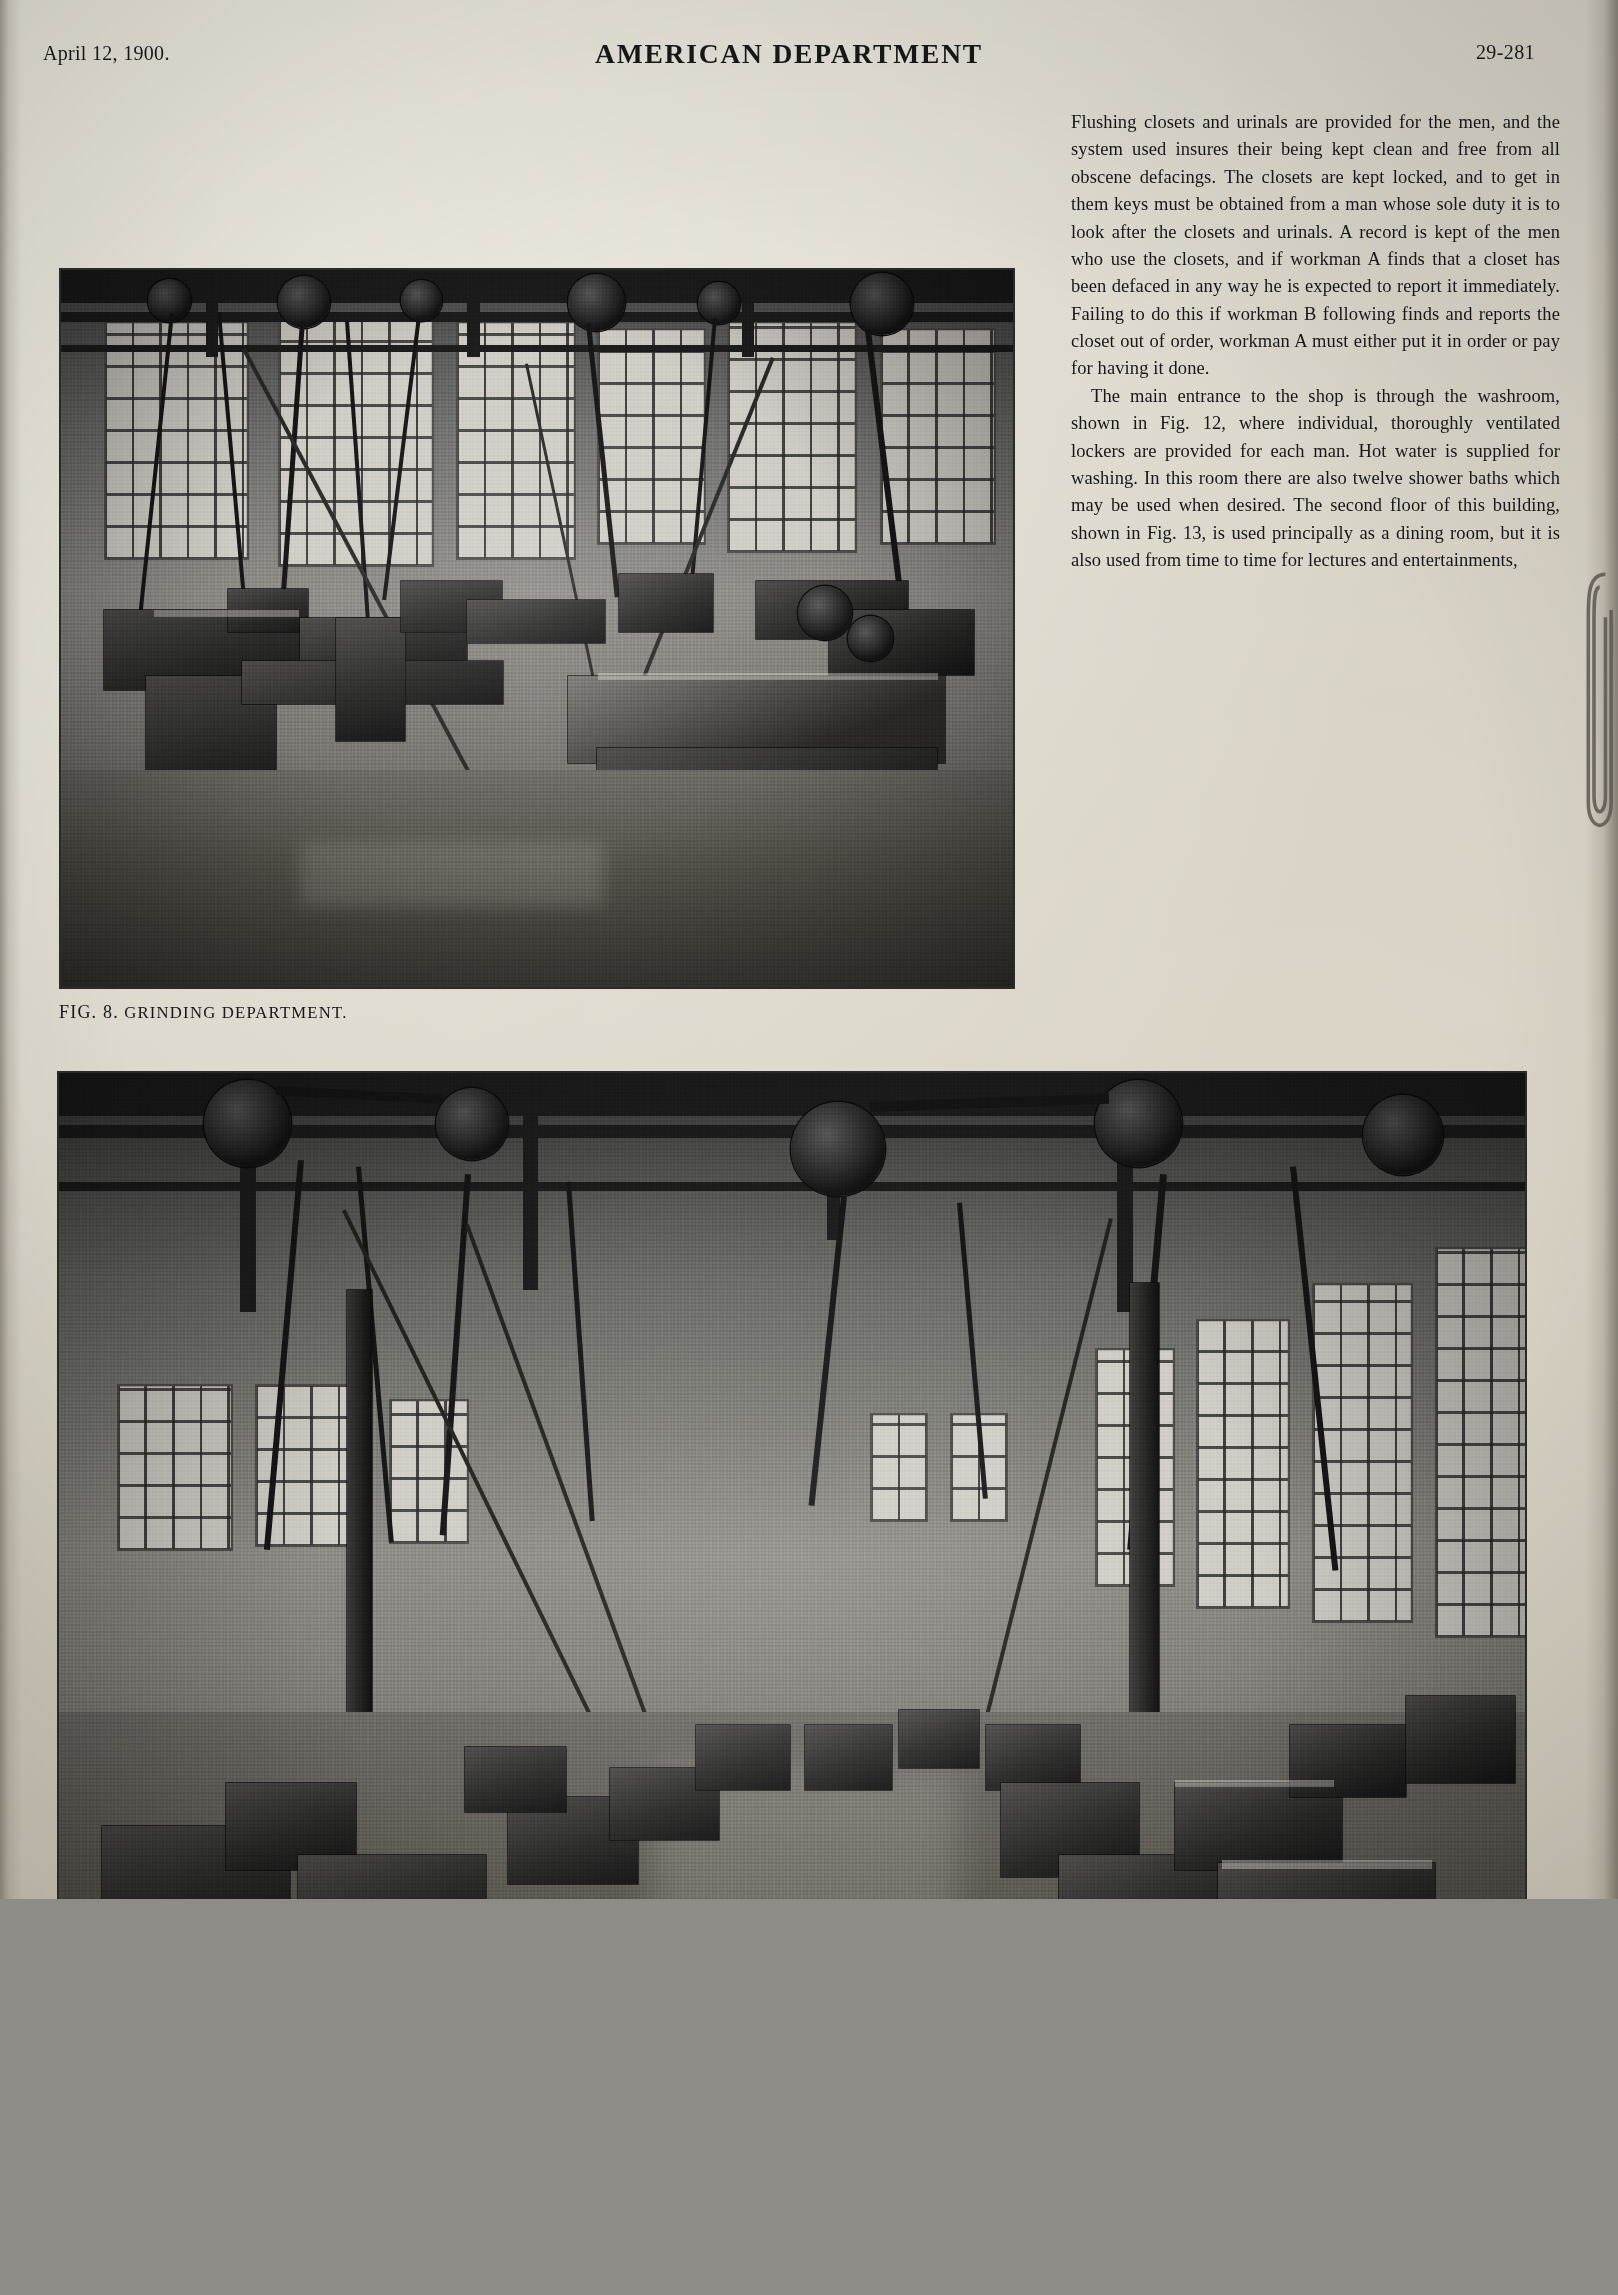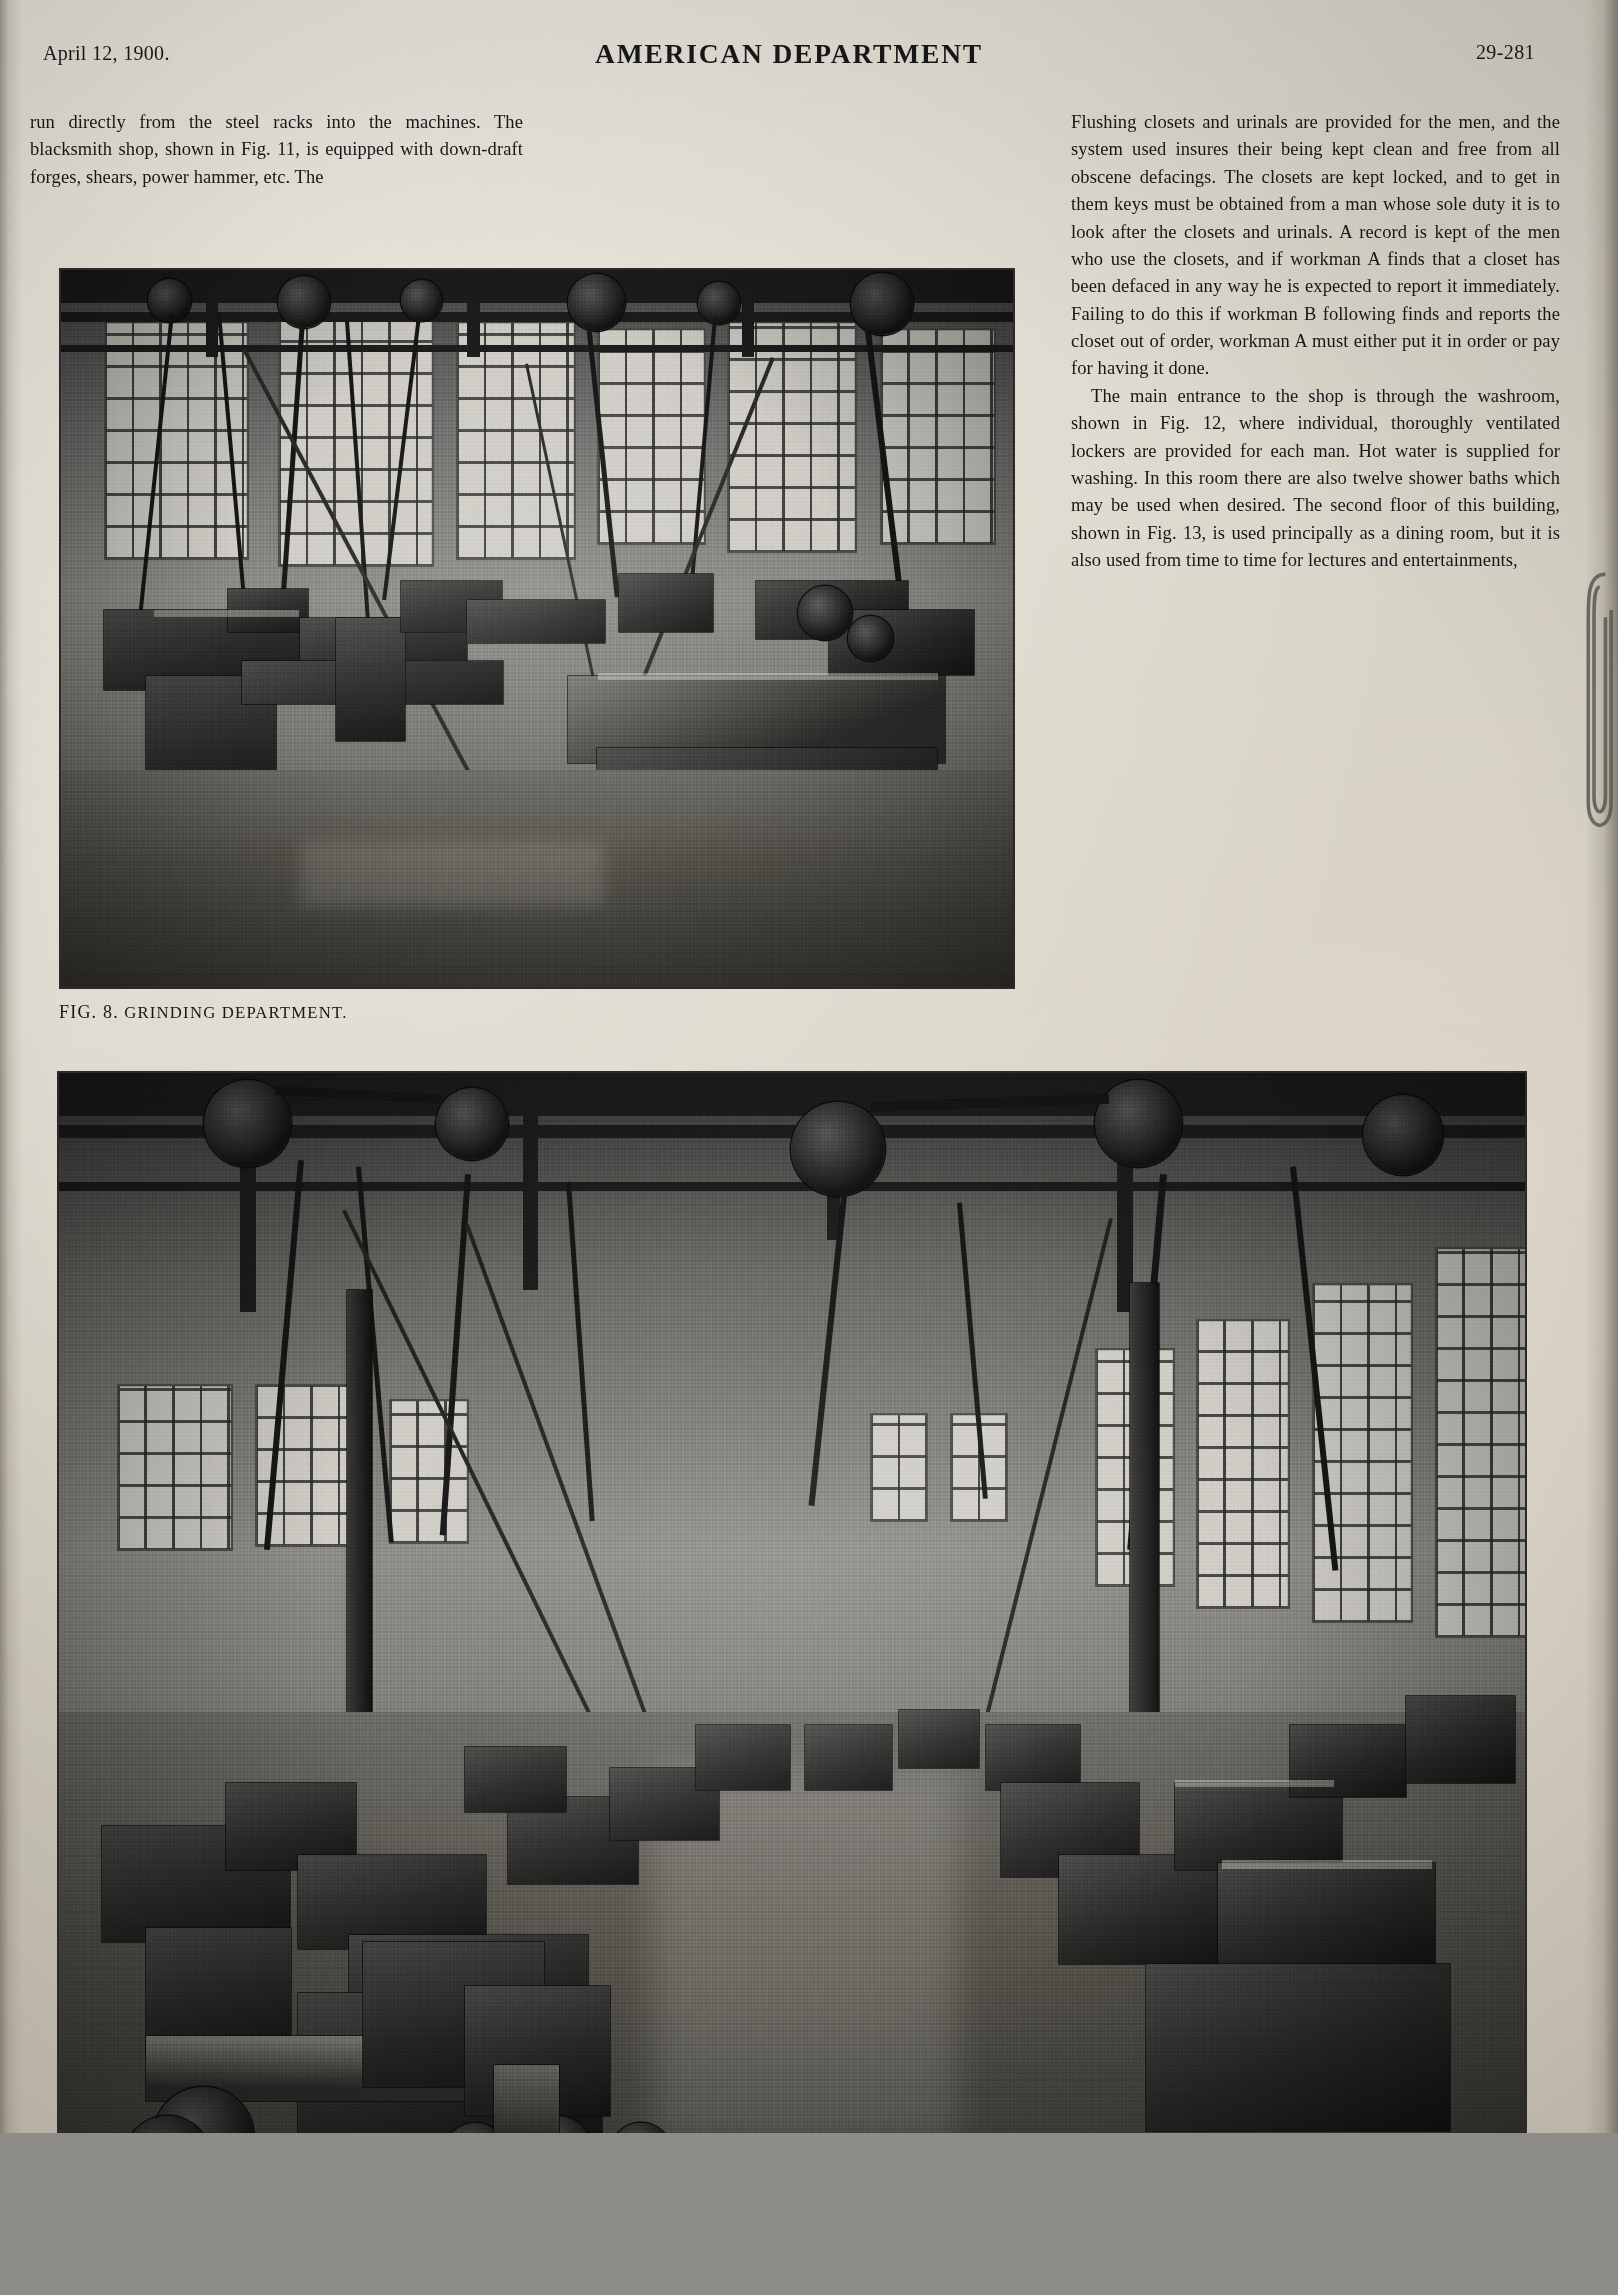--- a/index.html
+++ b/index.html
@@ -3,21 +3,21 @@
 <meta charset="utf-8">
 <style>
   html, body {
     margin: 0;
     padding: 0;
     background: #8e8c86;
   }
   .page {
     position: relative;
     width: 1618px;
-    height: 2133px;
+    height: 1899px;
     background: #d8d4ca;
     background-image:
       radial-gradient(ellipse at 20% 15%, rgba(255,253,245,0.55), rgba(255,253,245,0) 60%),
       radial-gradient(ellipse at 80% 70%, rgba(228,222,208,0.6), rgba(228,222,208,0) 65%),
       linear-gradient(170deg, #ddd9cf 0%, #d4cfc3 45%, #cfc9bc 100%);
     overflow: hidden;
     font-family: "Liberation Serif", serif;
     color: #17171a;
   }
   
@@ -195,23 +195,20 @@
 
   <div class="sheet-edge-left"></div>
   <div class="sheet-edge"></div>
 
   <div class="header">
     <div class="date">April 12, 1900.</div>
     <div class="masthead">AMERICAN DEPARTMENT</div>
     <div class="folio">29-281</div>
   </div>
 
-  <div class="col" id="col1">
-    <p>run directly from the steel racks into the machines. The blacksmith shop, shown in Fig. 11, is equipped with down-draft forges, shears, power hammer, etc. The</p>
-  </div>
 
 
   <div class="col" id="col3">
     <p>Flushing closets and urinals are provided for the men, and the system used insures their being kept clean and free from all obscene defacings. The closets are kept locked, and to get in them keys must be obtained from a man whose sole duty it is to look after the closets and urinals. A record is kept of the men who use the closets, and if workman A finds that a closet has been defaced in any way he is expected to report it immediately. Failing to do this if workman B following finds and reports the closet out of order, workman A must either put it in order or pay for having it done.</p>
     <p>The main entrance to the shop is through the washroom, shown in Fig. 12, where individual, thoroughly ventilated lockers are provided for each man. Hot water is supplied for washing. In this room there are also twelve shower baths which may be used when desired. The second floor of this building, shown in Fig. 13, is used principally as a dining room, but it is also used from time to time for lectures and entertainments,</p>
   </div>
 
   <div class="figure" id="fig8">
     <div class="figbox">
       <div class="scene">

